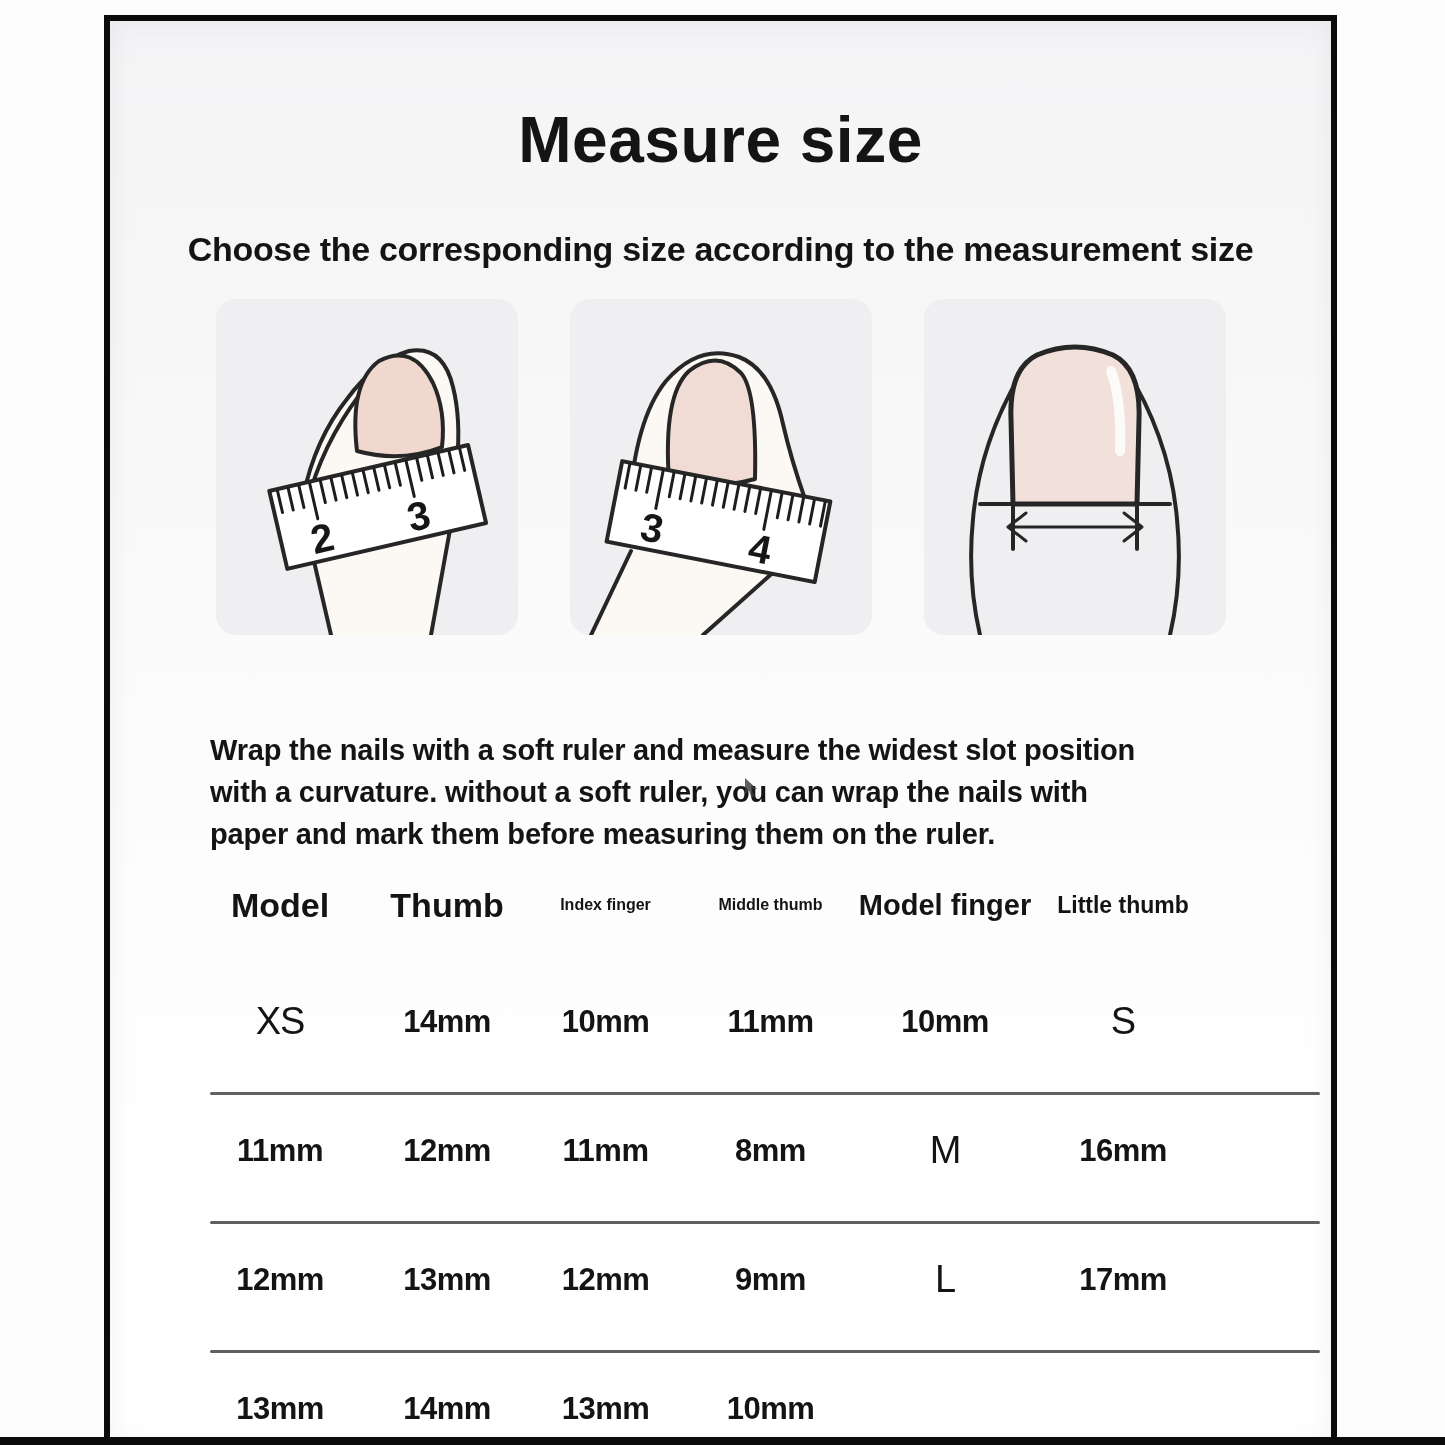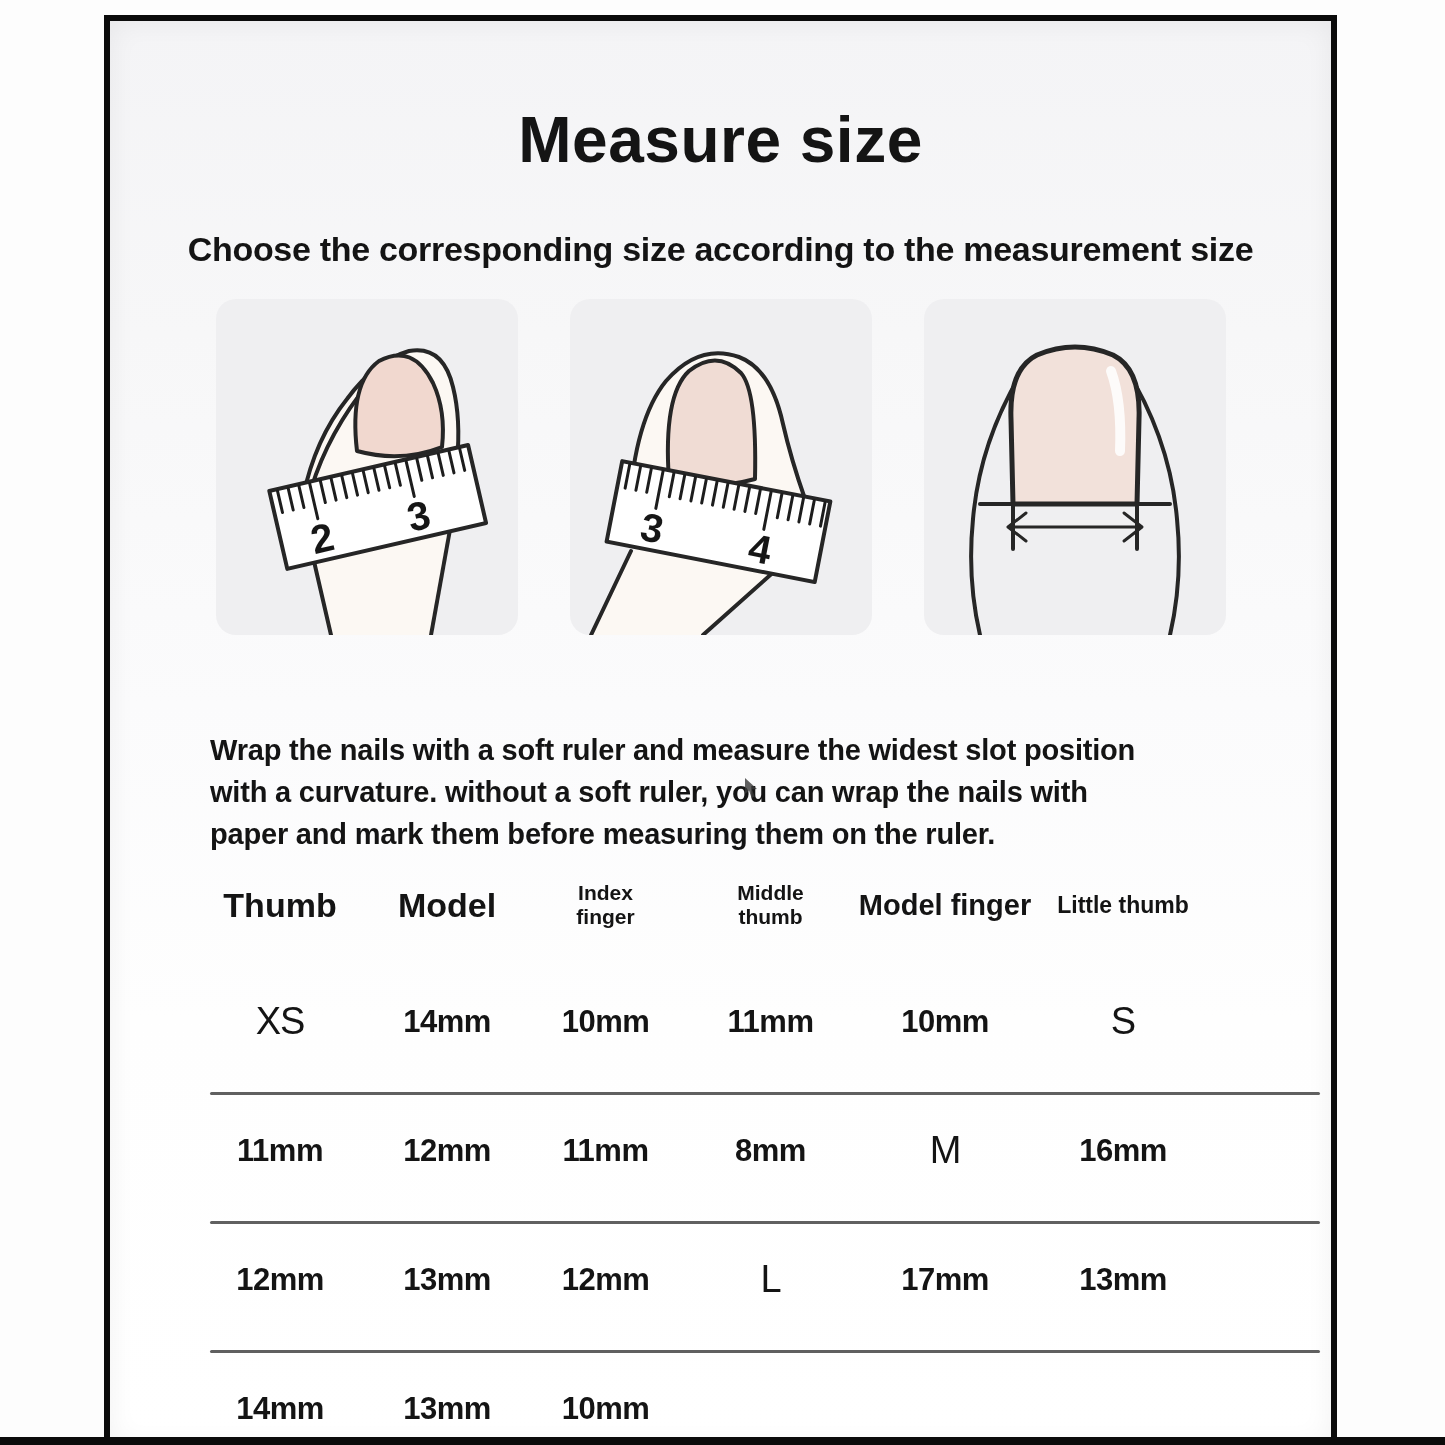--- a/index.html
+++ b/index.html
@@ -28,21 +28,21 @@
   .instruction{position:absolute;top:672px;left:100px;width:1060px;
                font-size:29px;font-weight:700;line-height:42px;letter-spacing:-0.2px;margin-top:36px;}
   .cursor{position:absolute;left:633px;top:757px;width:16px;height:22px;opacity:.8;filter:blur(.6px);}
 
   .size-table{position:absolute;top:832px;left:82px;width:1020px;display:grid;
               grid-template-columns:176px 158px 159px 171px 178px 178px;
               grid-template-rows:104px 129px 129px 129px 129px;}
   .cell{display:flex;align-items:center;justify-content:center;text-align:center;}
   .hc{font-weight:700;}
   .hc0,.hc1{font-size:34px;}
-  .hc2,.hc3{font-size:21px;line-height:1.12;max-width:104px;margin:0 auto;}
+  .hc2,.hc3{font-size:16px;line-height:1.12;max-width:104px;margin:0 auto;}
   .hc4{font-size:29px;}
   .hc5{font-size:23px;}
   .sc{font-size:38px;font-weight:400;letter-spacing:-1px;}
   .dc{font-size:31px;font-weight:600;letter-spacing:-0.5px;}
   .divider{position:absolute;left:100px;width:1110px;height:3px;background:#606060;border-radius:2px;}
   .d1{top:1071px;} .d2{top:1200px;} .d3{top:1329px;}
 </style>
 </head>
 <body>
 
@@ -110,22 +110,22 @@
       <div>Wrap the nails with a soft ruler and measure the widest slot position</div>
       <div>with a curvature. without a soft ruler, you can wrap the nails with</div>
       <div>paper and mark them before measuring them on the ruler.</div>
     </div>
 
     <svg class="cursor" viewBox="0 0 16 22">
       <path d="M2 0 L2 16 L6 12.5 L8.6 20 L11.6 18.6 L9 11.6 L14 11 Z" fill="#3a3a3a"></path>
     </svg>
 
     <div class="size-table">
+      <div class="cell hc hc0">Model</div>
       <div class="cell hc hc1">Thumb</div>
-      <div class="cell hc hc0">Model</div>
       <div class="cell hc hc2">Index finger</div>
       <div class="cell hc hc3">Middle thumb</div>
       <div class="cell hc hc4">Model finger</div>
       <div class="cell hc hc5">Little thumb</div>
 
       <div class="cell sc">XS</div>
       <div class="cell dc">14mm</div>
       <div class="cell dc">10mm</div>
       <div class="cell dc">11mm</div>
       <div class="cell dc">10mm</div>
@@ -134,20 +134,21 @@
       <div class="cell dc">11mm</div>
       <div class="cell dc">12mm</div>
       <div class="cell dc">11mm</div>
       <div class="cell dc">8mm</div>
 
       <div class="cell sc">M</div>
       <div class="cell dc">16mm</div>
       <div class="cell dc">12mm</div>
       <div class="cell dc">13mm</div>
       <div class="cell dc">12mm</div>
+      <div class="cell dc">9mm</div>
 
       <div class="cell sc">L</div>
       <div class="cell dc">17mm</div>
       <div class="cell dc">13mm</div>
       <div class="cell dc">14mm</div>
       <div class="cell dc">13mm</div>
       <div class="cell dc">10mm</div>
     </div>
 
     <div class="divider d1"></div>

